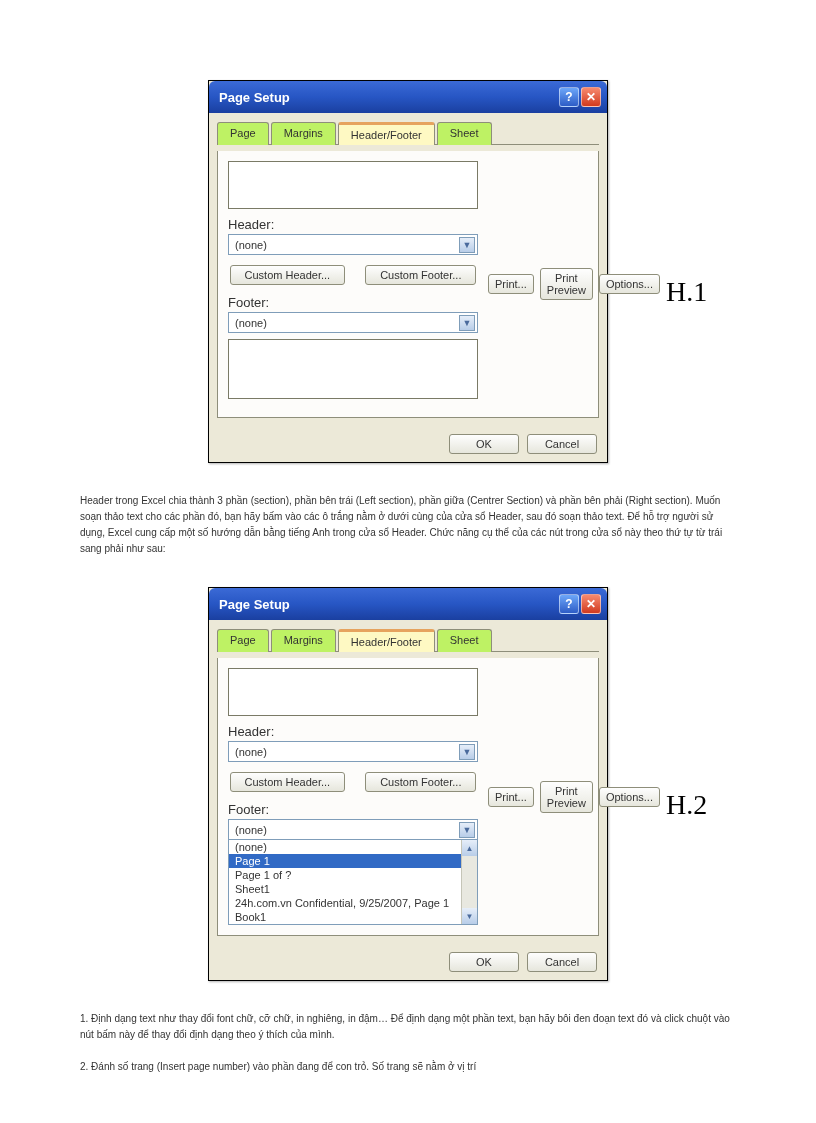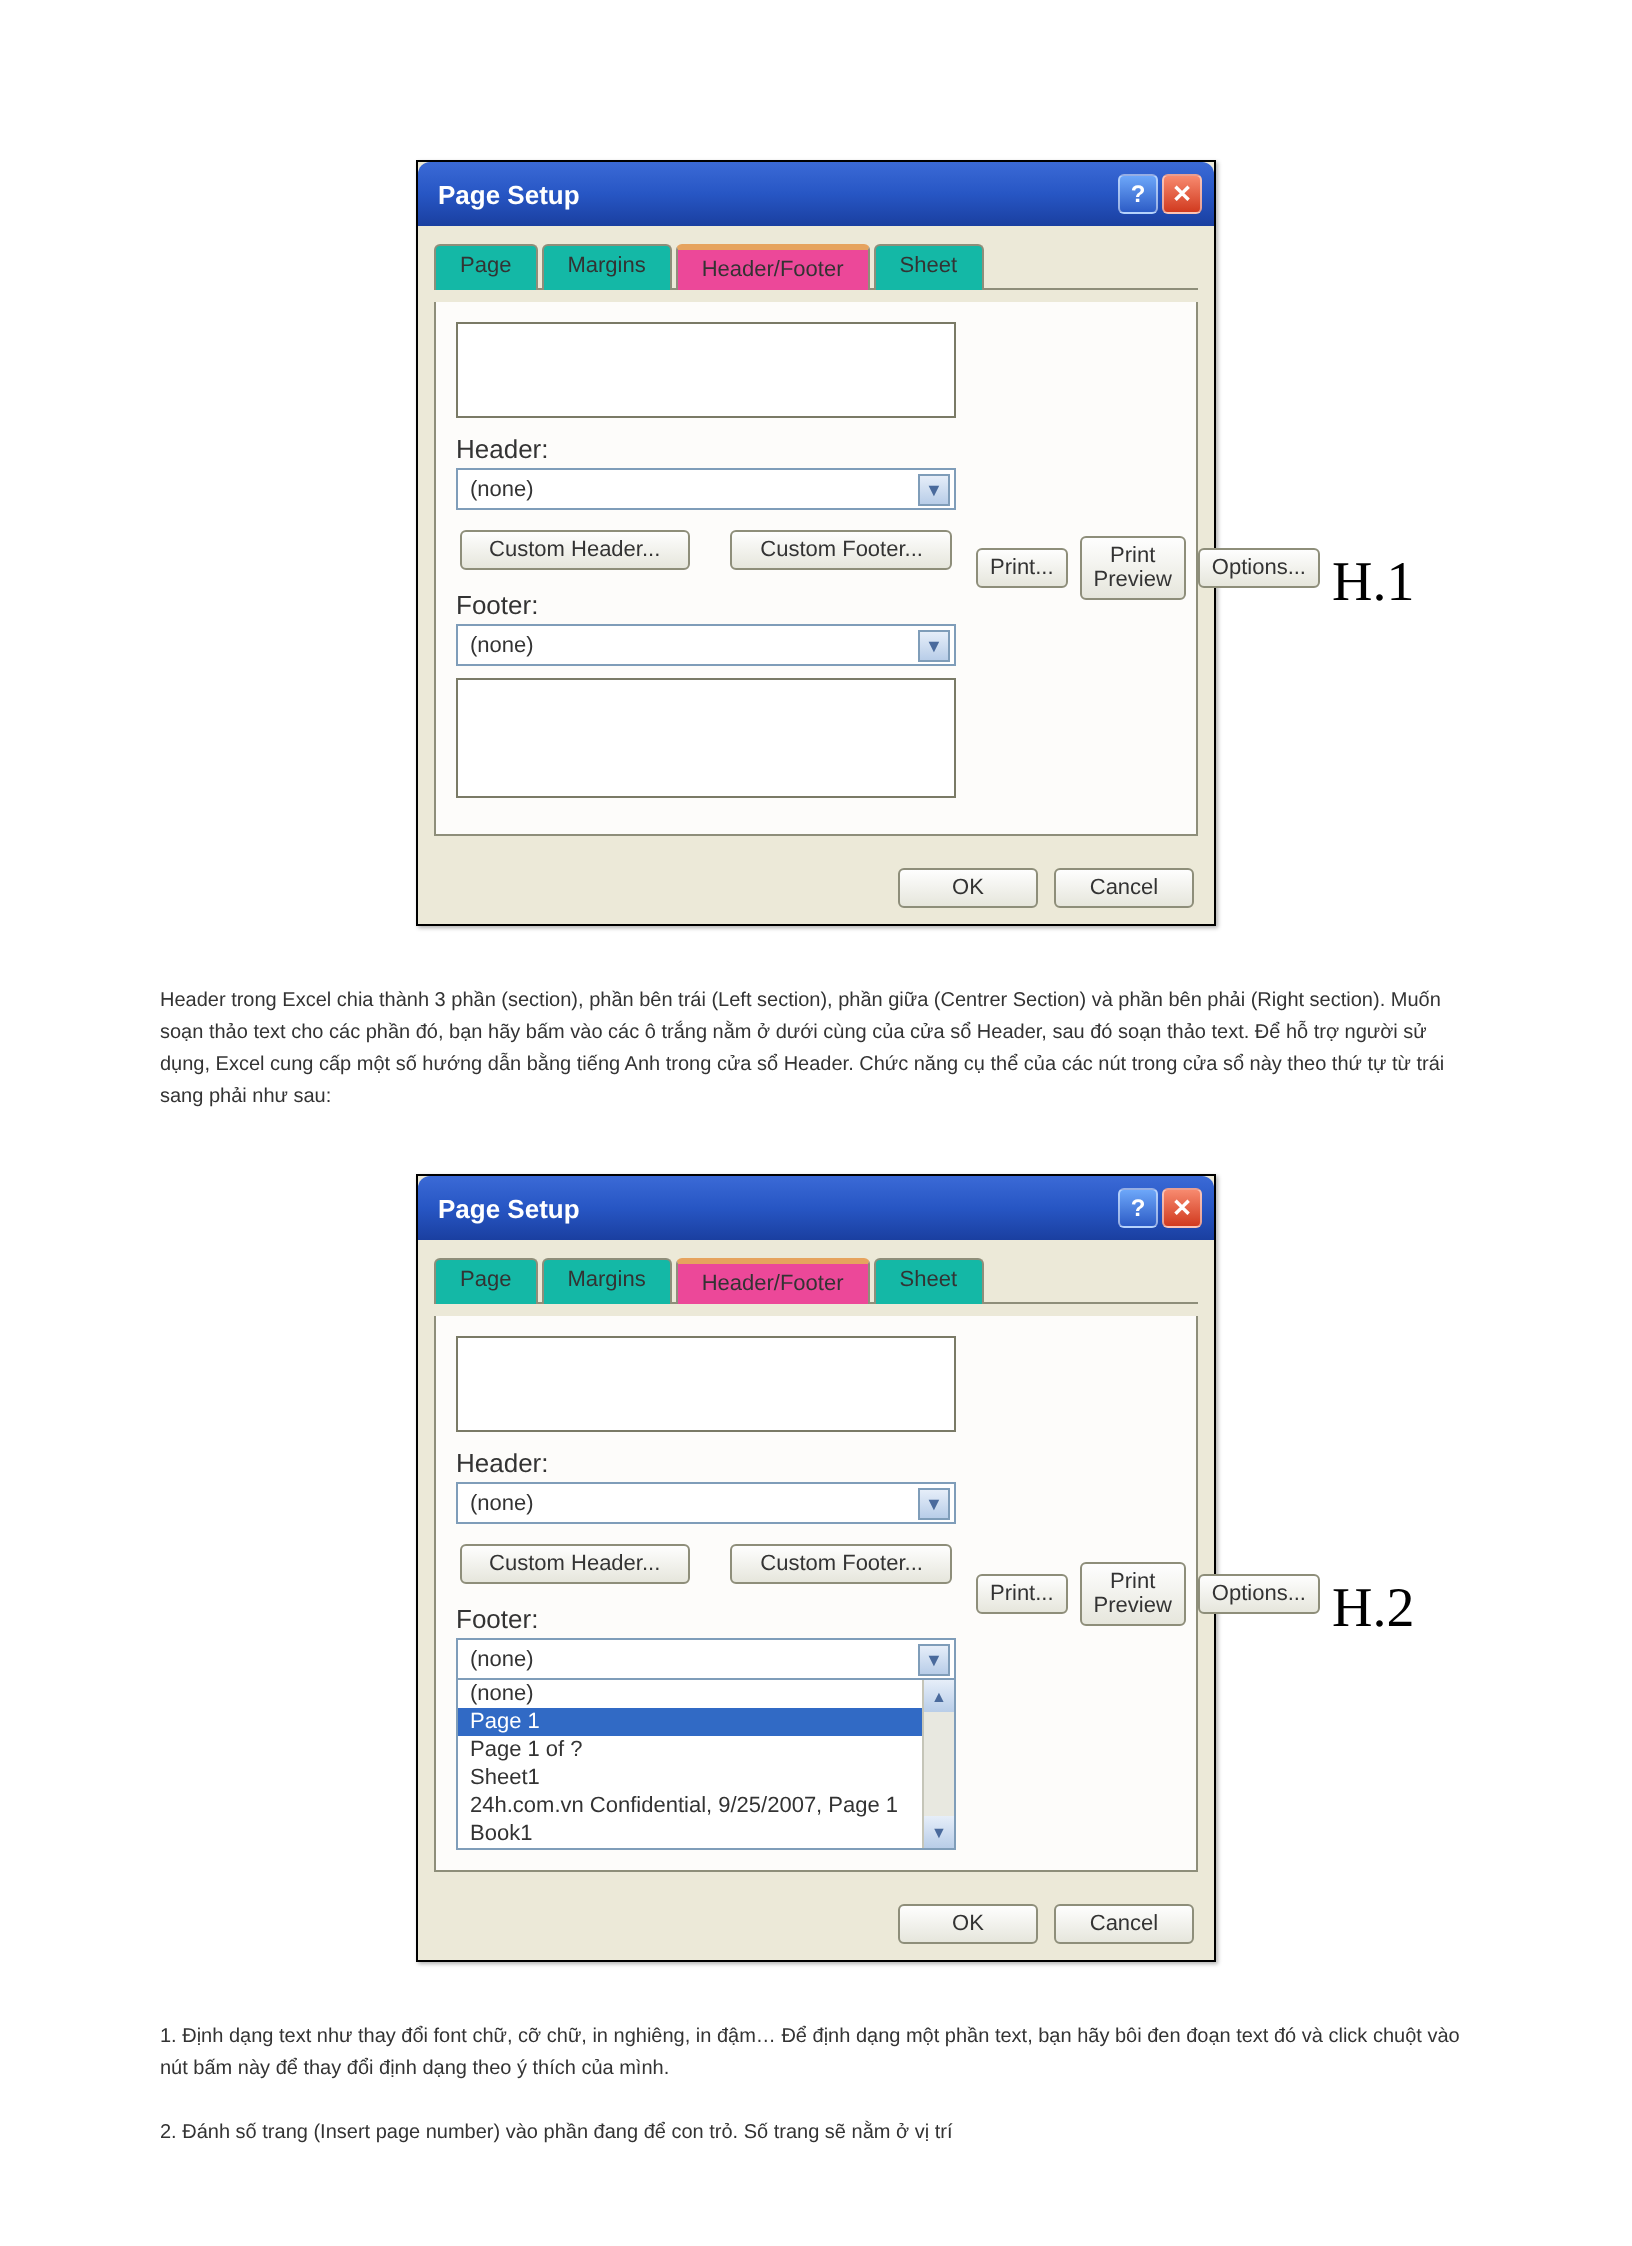--- a/index.html
+++ b/index.html
@@ -52,31 +52,31 @@
     padding: 8px;
   }
   .tabs {
     display: flex;
     border-bottom: 1px solid #8e8e7a;
     margin-bottom: 6px;
   }
   .tab {
     padding: 4px 12px;
     font-size: 11px;
-    background: #14b8a6;
+    background: #bef264;
     border: 1px solid #8e8e7a;
     border-bottom: none;
     border-top-left-radius: 3px;
     border-top-right-radius: 3px;
     margin-right: 2px;
     position: relative;
     top: 1px;
   }
   .tab.active {
-    background: #ec4899;
+    background: #fef9c3;
     border-top: 3px solid #e6a35e;
     top: 1px;
   }
   .main-panel {
     background: #fdfcfa;
     border: 1px solid #8e8e7a;
     border-top: none;
     padding: 10px;
     display: flex;
     gap: 10px;

